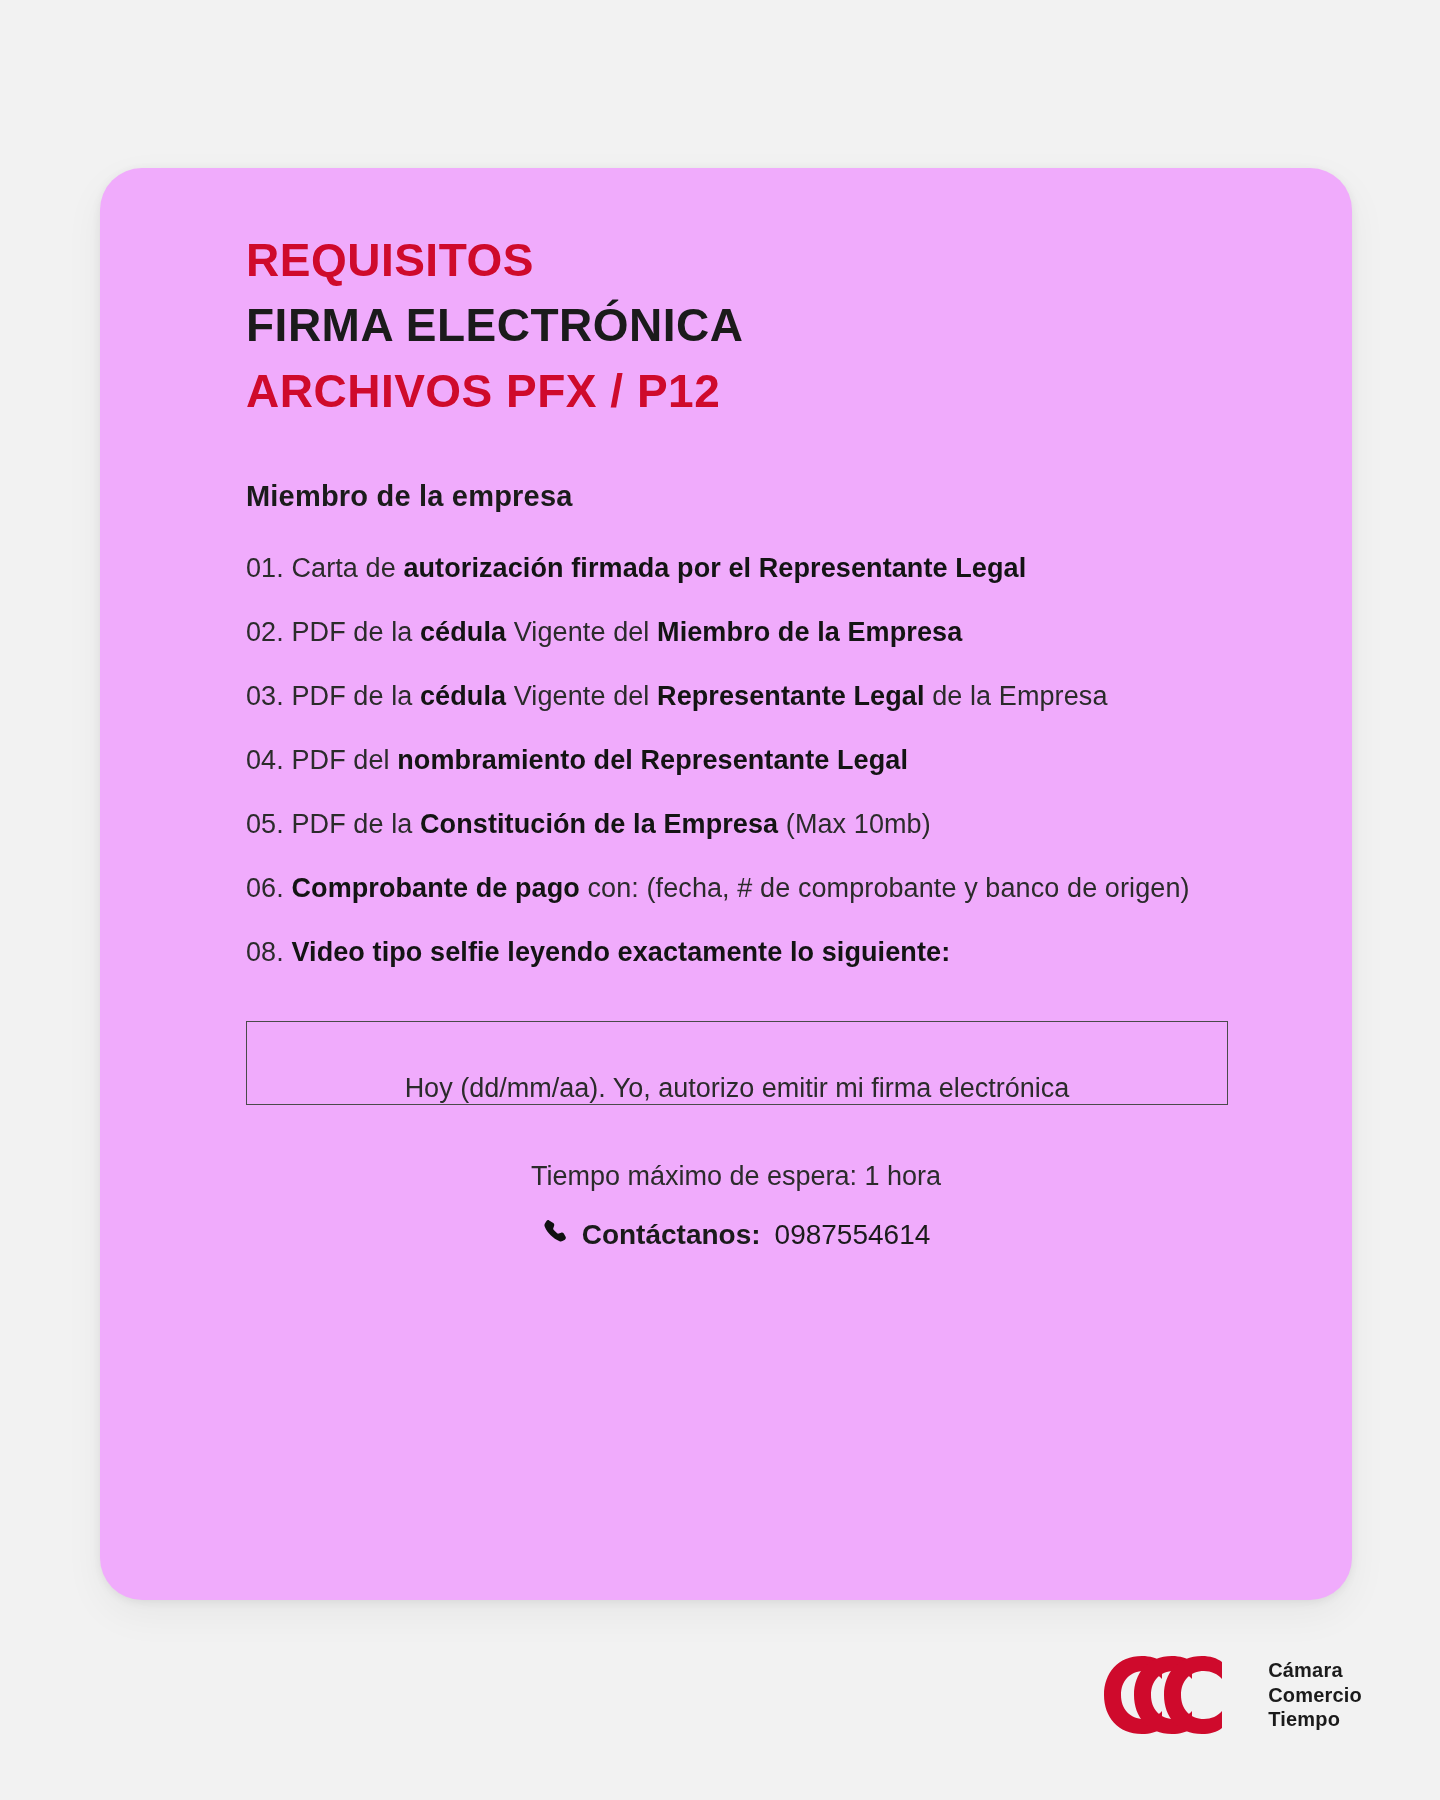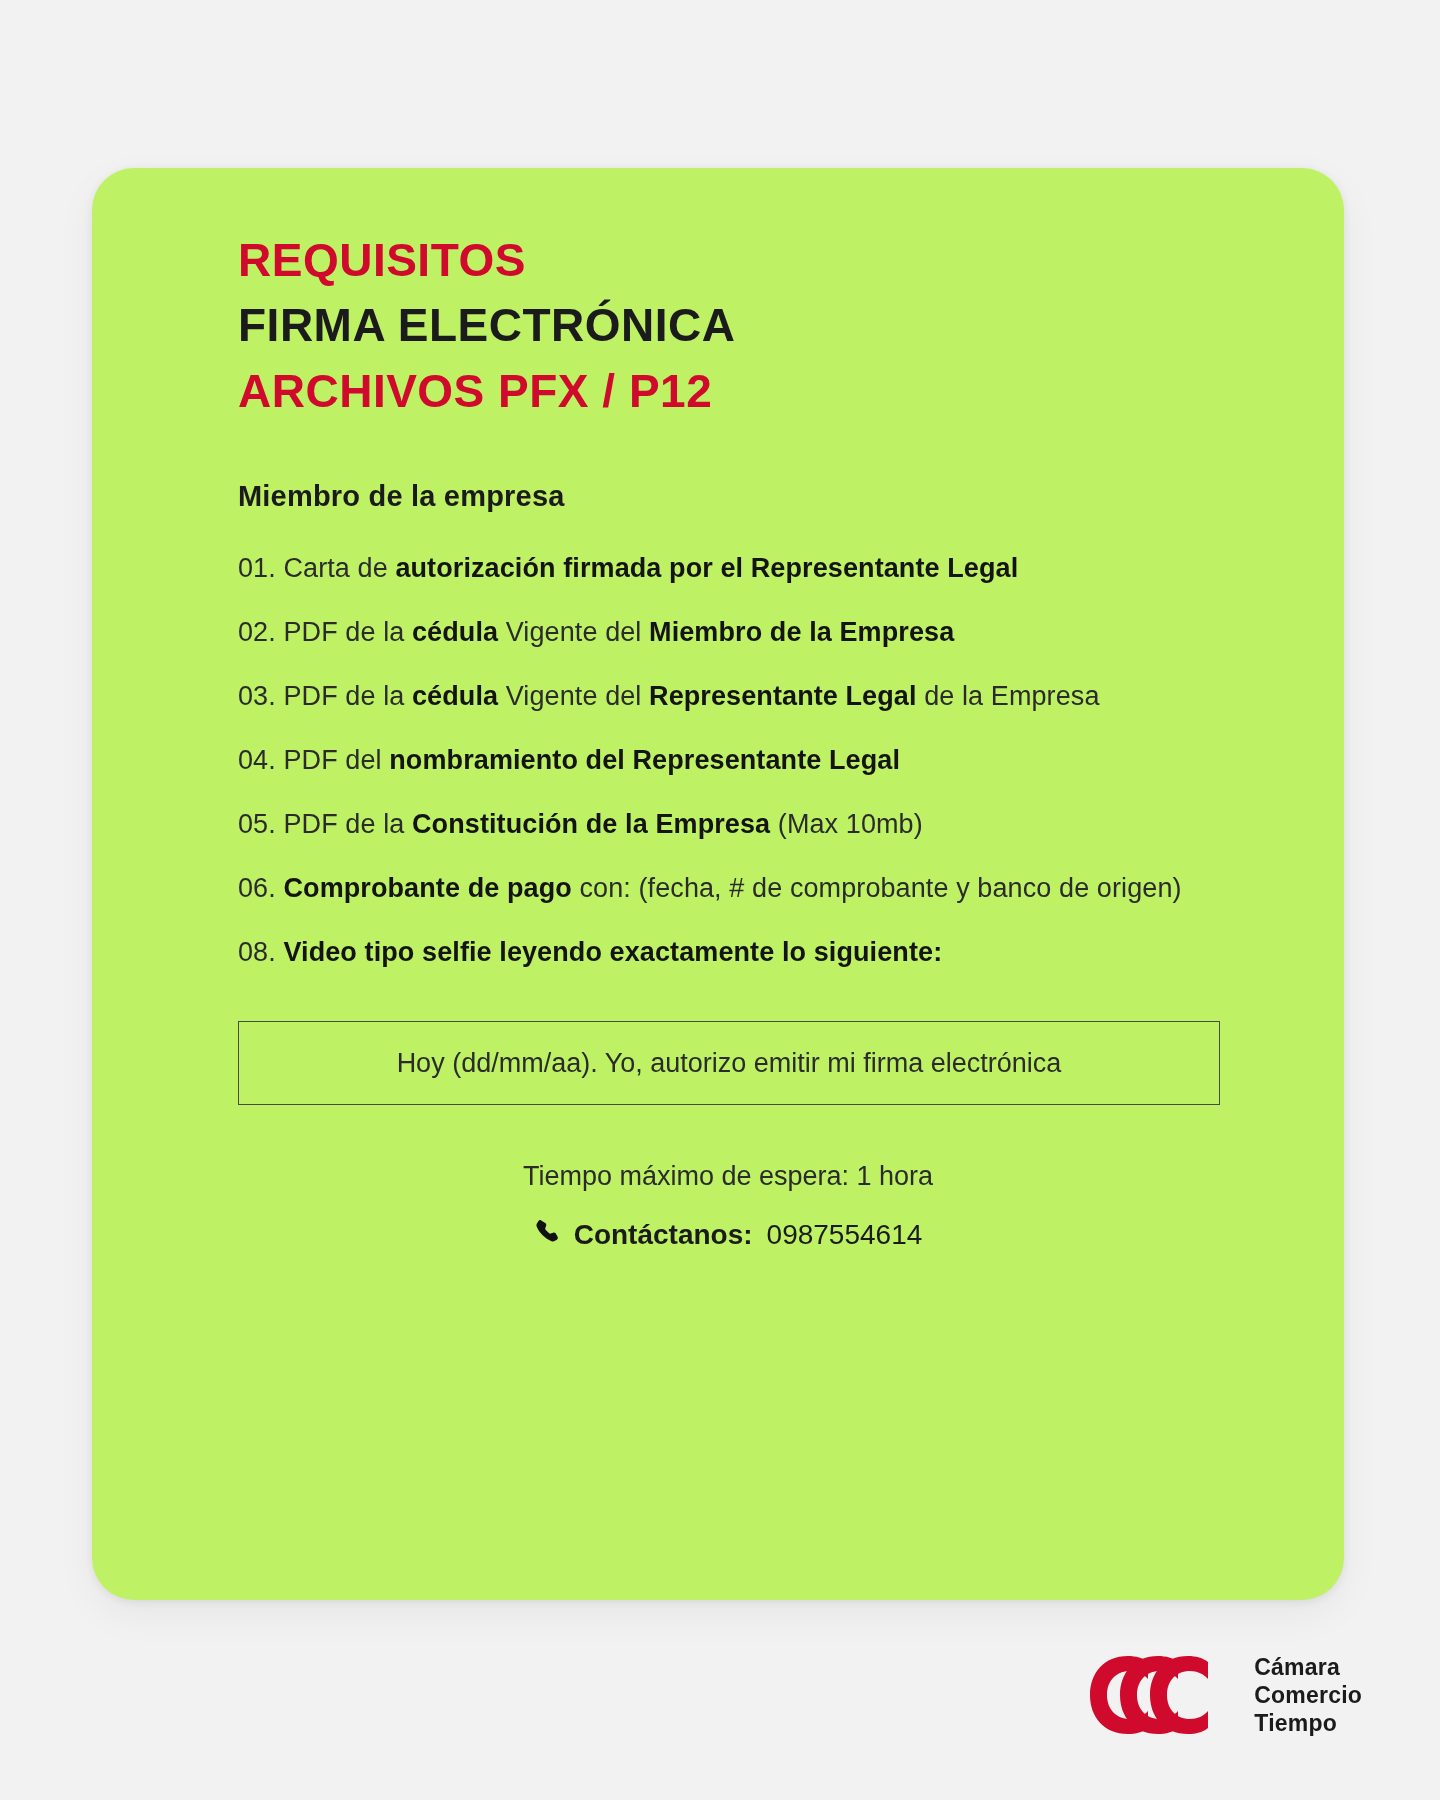--- a/index.html
+++ b/index.html
@@ -11,25 +11,25 @@
     height: 1800px;
     background: #f2f2f2;
     font-family: "Liberation Sans", sans-serif;
     overflow: hidden;
     position: relative;
   }
 
   
   .card {
     position: absolute;
-    left: 92px;
+    left: 100px;
     top: 168px;
     width: 1252px;
     height: 1432px;
-    background: #bef264;
+    background: #f0abfc;
     border-radius: 42px;
     box-shadow: 0 2px 10px rgba(0,0,0,0.07),
                 0 14px 40px rgba(0,0,0,0.05);
   }
 
   .inner {
     position: absolute;
     left: 146px;
     top: 60px;
     right: 120px;
@@ -71,21 +71,21 @@
     font-weight: bold;
     color: #141414;
   }
 
   
   .quote-box {
     margin-top: 48px;
     border: 1px solid #4a4a4a;
     height: 82px;
     display: flex;
-    align-items: center;
+    align-items: flex-end;
     justify-content: center;
     width: 980px;
   }
   .quote-box span {
     font-size: 27px;
     color: #2b2b2b;
   }
 
   
   .wait {
@@ -127,21 +127,21 @@
     display: flex;
     align-items: center;
     gap: 16px;
   }
   .brand-mark {
     position: relative;
     width: 150px;
     height: 86px;
   }
   .brand-text {
-    font-size: 23px;
+    font-size: 20px;
     font-weight: bold;
     line-height: 1.22;
     color: #1b1b1b;
     letter-spacing: 0.2px;
   }
 </style>
 </head>
 <body>
 
 <div class="card">

